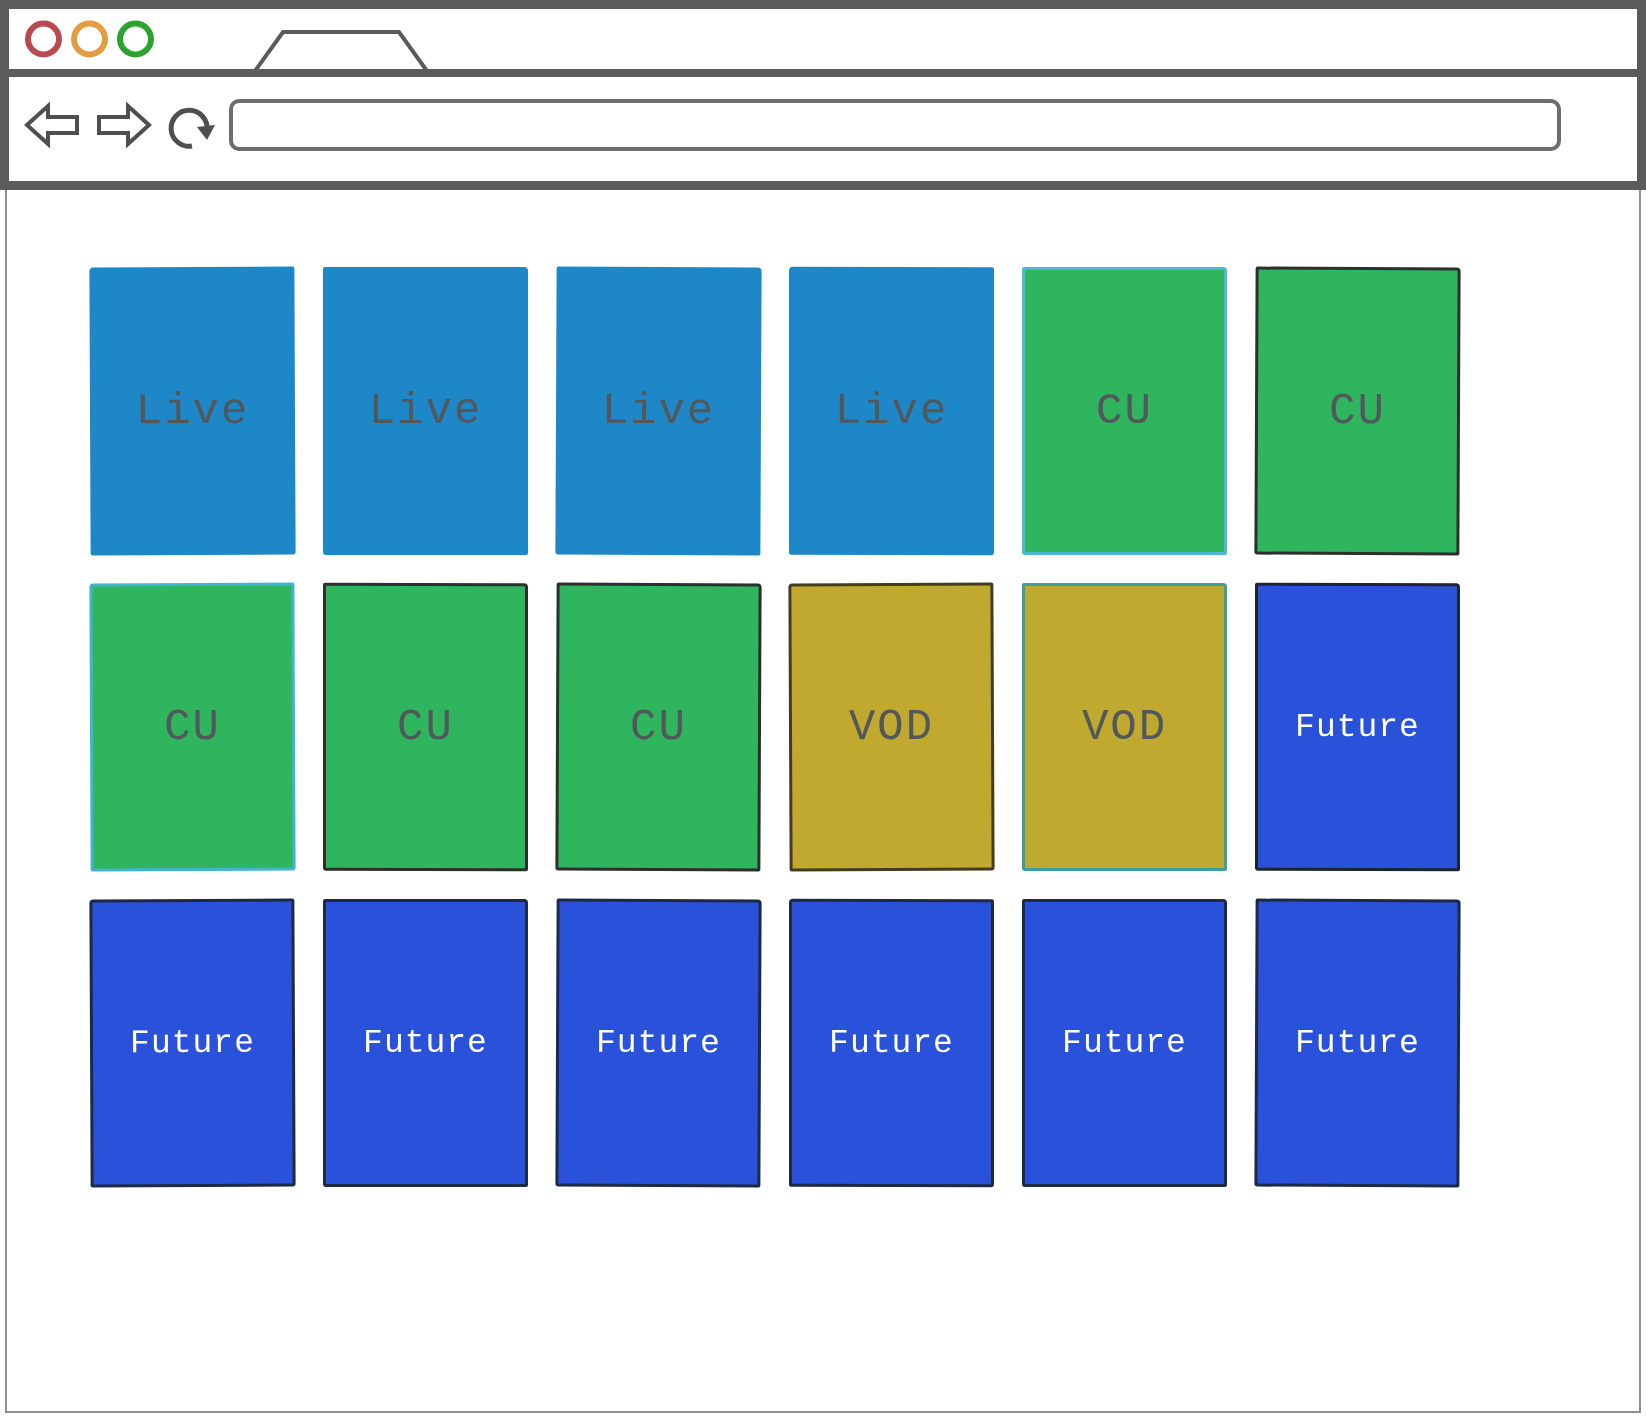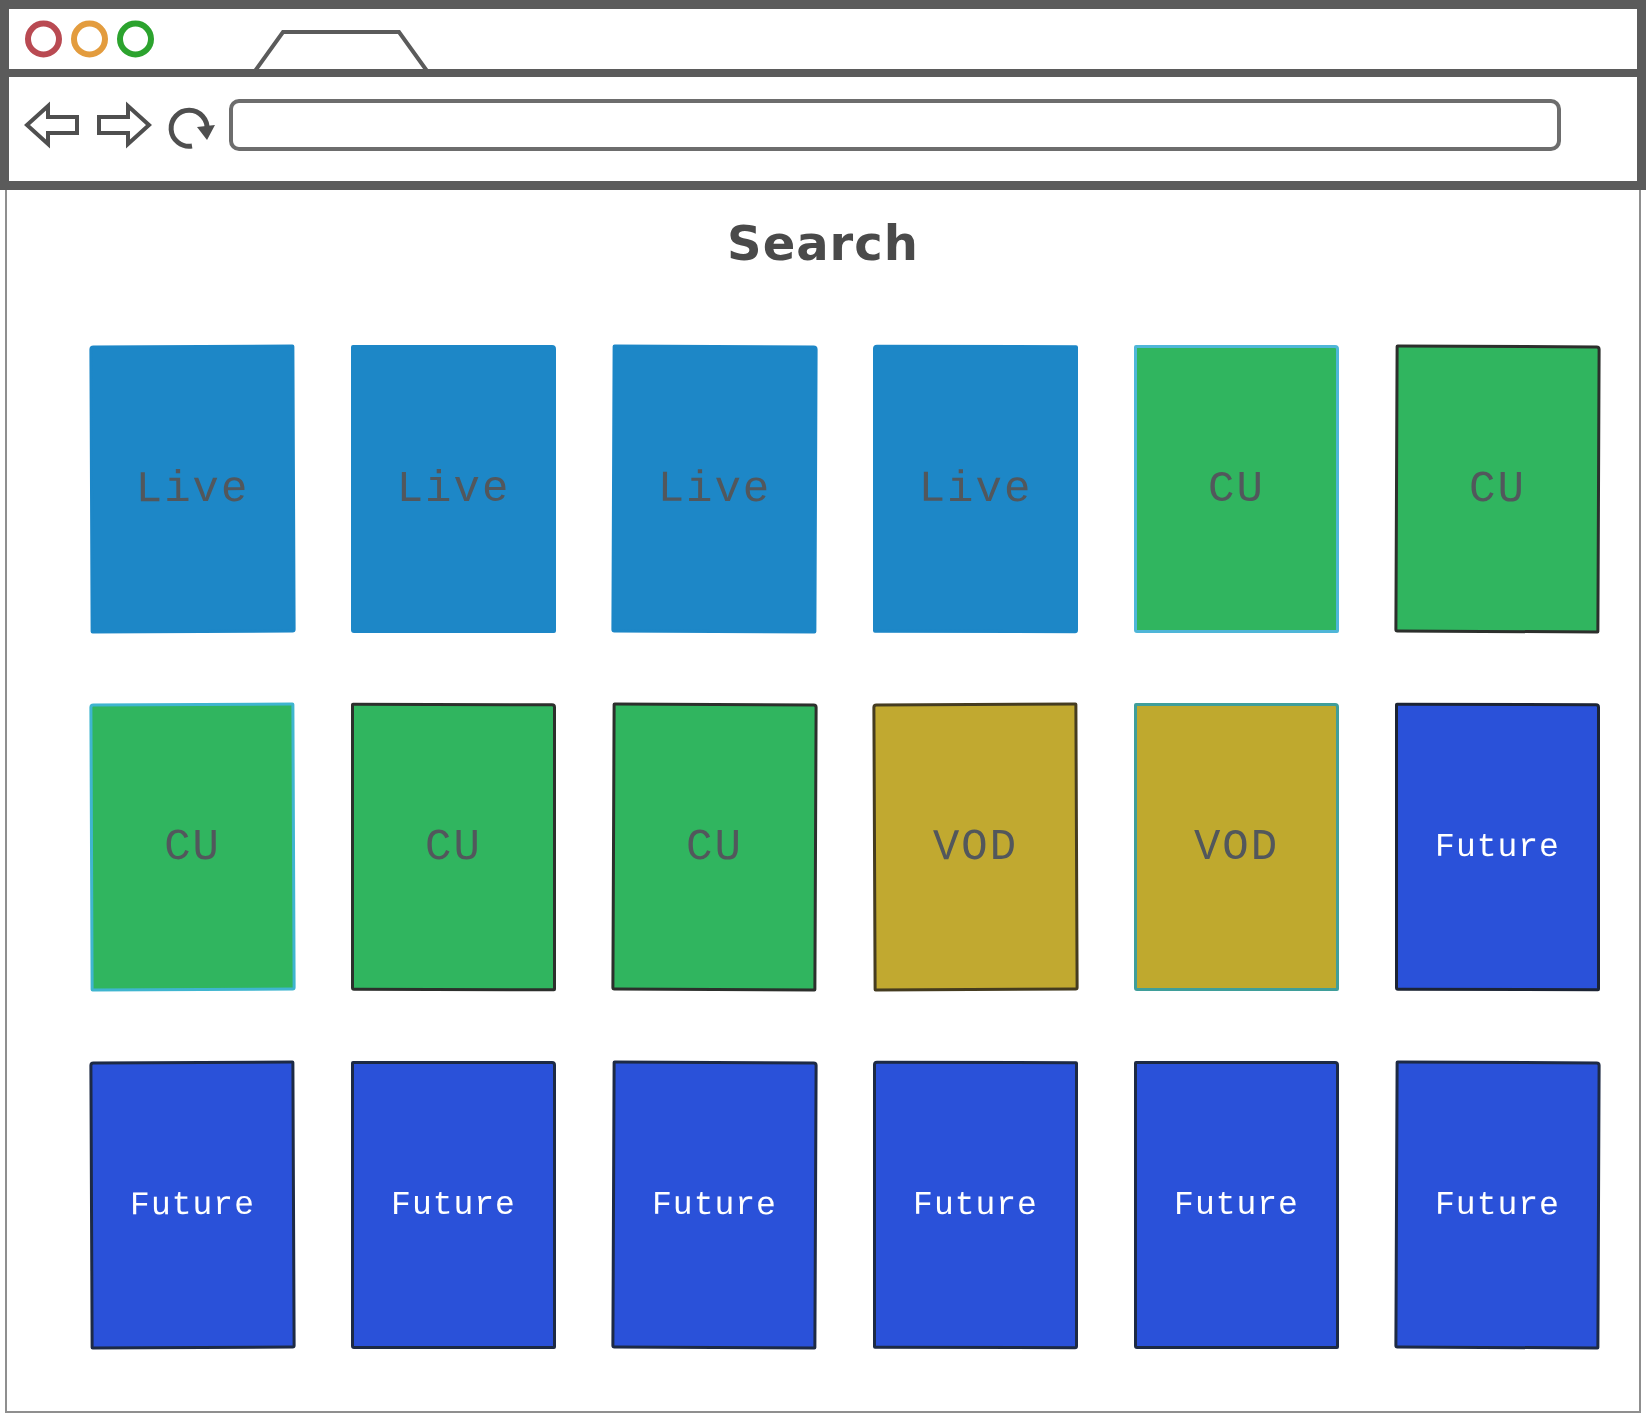--- a/index.html
+++ b/index.html
@@ -90,20 +90,21 @@
     letter-spacing: 1px;
   }
 
   .grid {
     margin: 77px 0 0 83px;
     width: 1510px;
     display: grid;
     grid-template-columns: repeat(6, 205px);
     column-gap: 56px;
     row-gap: 70px;
+    gap: 28px;
   }
   .card {
     height: 288px;
     border: 3px solid transparent;
     border-radius: 2px 4px 2px 3px;
     display: flex;
     align-items: center;
     justify-content: center;
     font-family: "Liberation Mono", "DejaVu Sans Mono", monospace;
     cursor: pointer;
@@ -154,21 +155,20 @@
           <path d="M25 49 A 18 18 0 1 1 40 33" fill="none" stroke="#4f4f4f" stroke-width="5"></path>
           <polygon points="30,30 48,28 40,43" fill="#4f4f4f"></polygon>
         </svg>
       </span>
       <input class="url" type="text" value="" style="">
     </div>
   </div>
 
   <div class="content">
 
-    <div class="page-title">Search</div>
 
     <div class="grid">
       <div class="card card--live" style="background-color: rgb(29, 135, 199); border-color: rgb(29, 135, 199); color: rgb(82, 87, 92);">
           <span class="card-label">Live</span>
         </div>
       <div class="card card--live" style="background-color: rgb(29, 135, 199); border-color: rgb(29, 135, 199); color: rgb(82, 87, 92);">
           <span class="card-label">Live</span>
         </div>
       <div class="card card--live" style="background-color: rgb(29, 135, 199); border-color: rgb(29, 135, 199); color: rgb(82, 87, 92);">
           <span class="card-label">Live</span>

